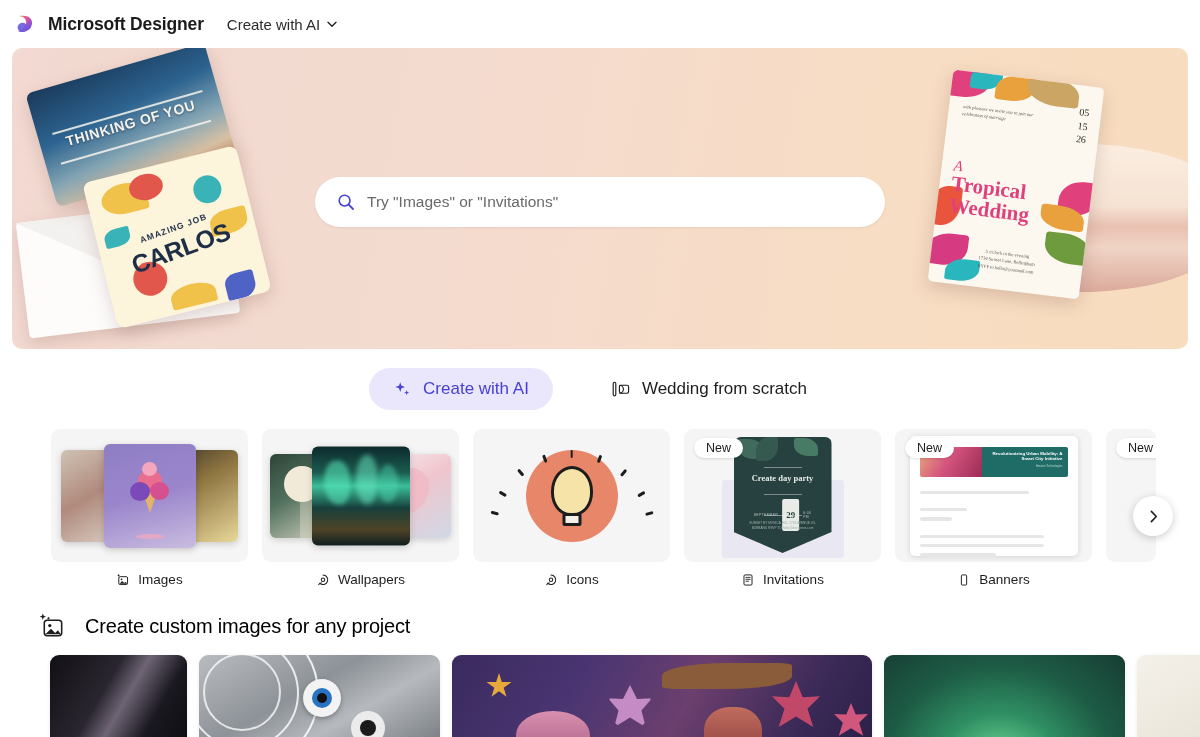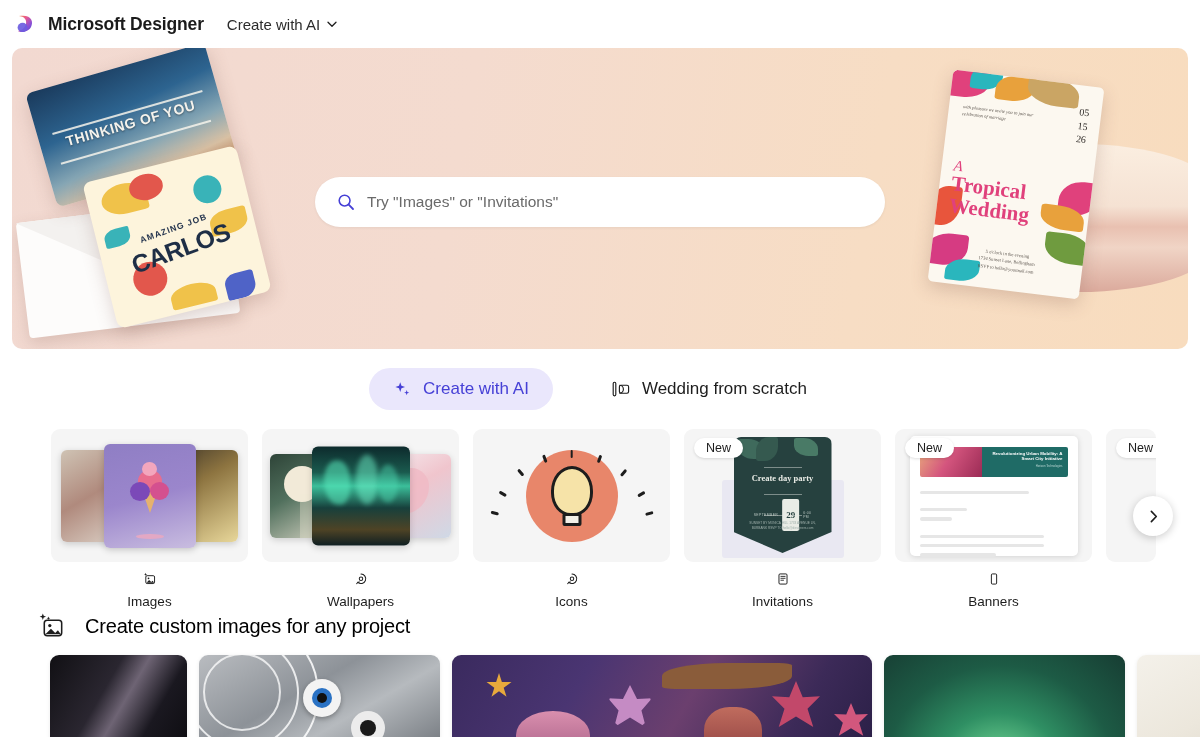--- a/index.html
+++ b/index.html
@@ -200,21 +200,21 @@
     cursor: pointer;
   }
   .badge-new {
     position: absolute; left: 10px; top: 9px; z-index: 6;
     background: #ffffff; border-radius: 11px;
     font-size: 12.5px; color: #1d1d1d;
     padding: 3px 12px; box-shadow: 0 1px 3px rgba(0,0,0,.13);
   }
   .cat-label {
     display: flex; align-items: center; justify-content: center;
-    gap: 8px; margin-top: 10px; font-size: 13.5px; color: #1d1d1d; flex-direction: column;
+    gap: 8px; margin-top: 10px; font-size: 13.5px; color: #1d1d1d;
   }
 
   
   .img-stack { position: relative; width: 185px; height: 115px; }
   .img-s {
     position: absolute; border-radius: 6px; top: 50%;
     transform: translateY(-50%); box-shadow: 0 2px 7px rgba(0,0,0,.18);
   }
   .img-left {
     left: 4px; width: 82px; height: 92px;

